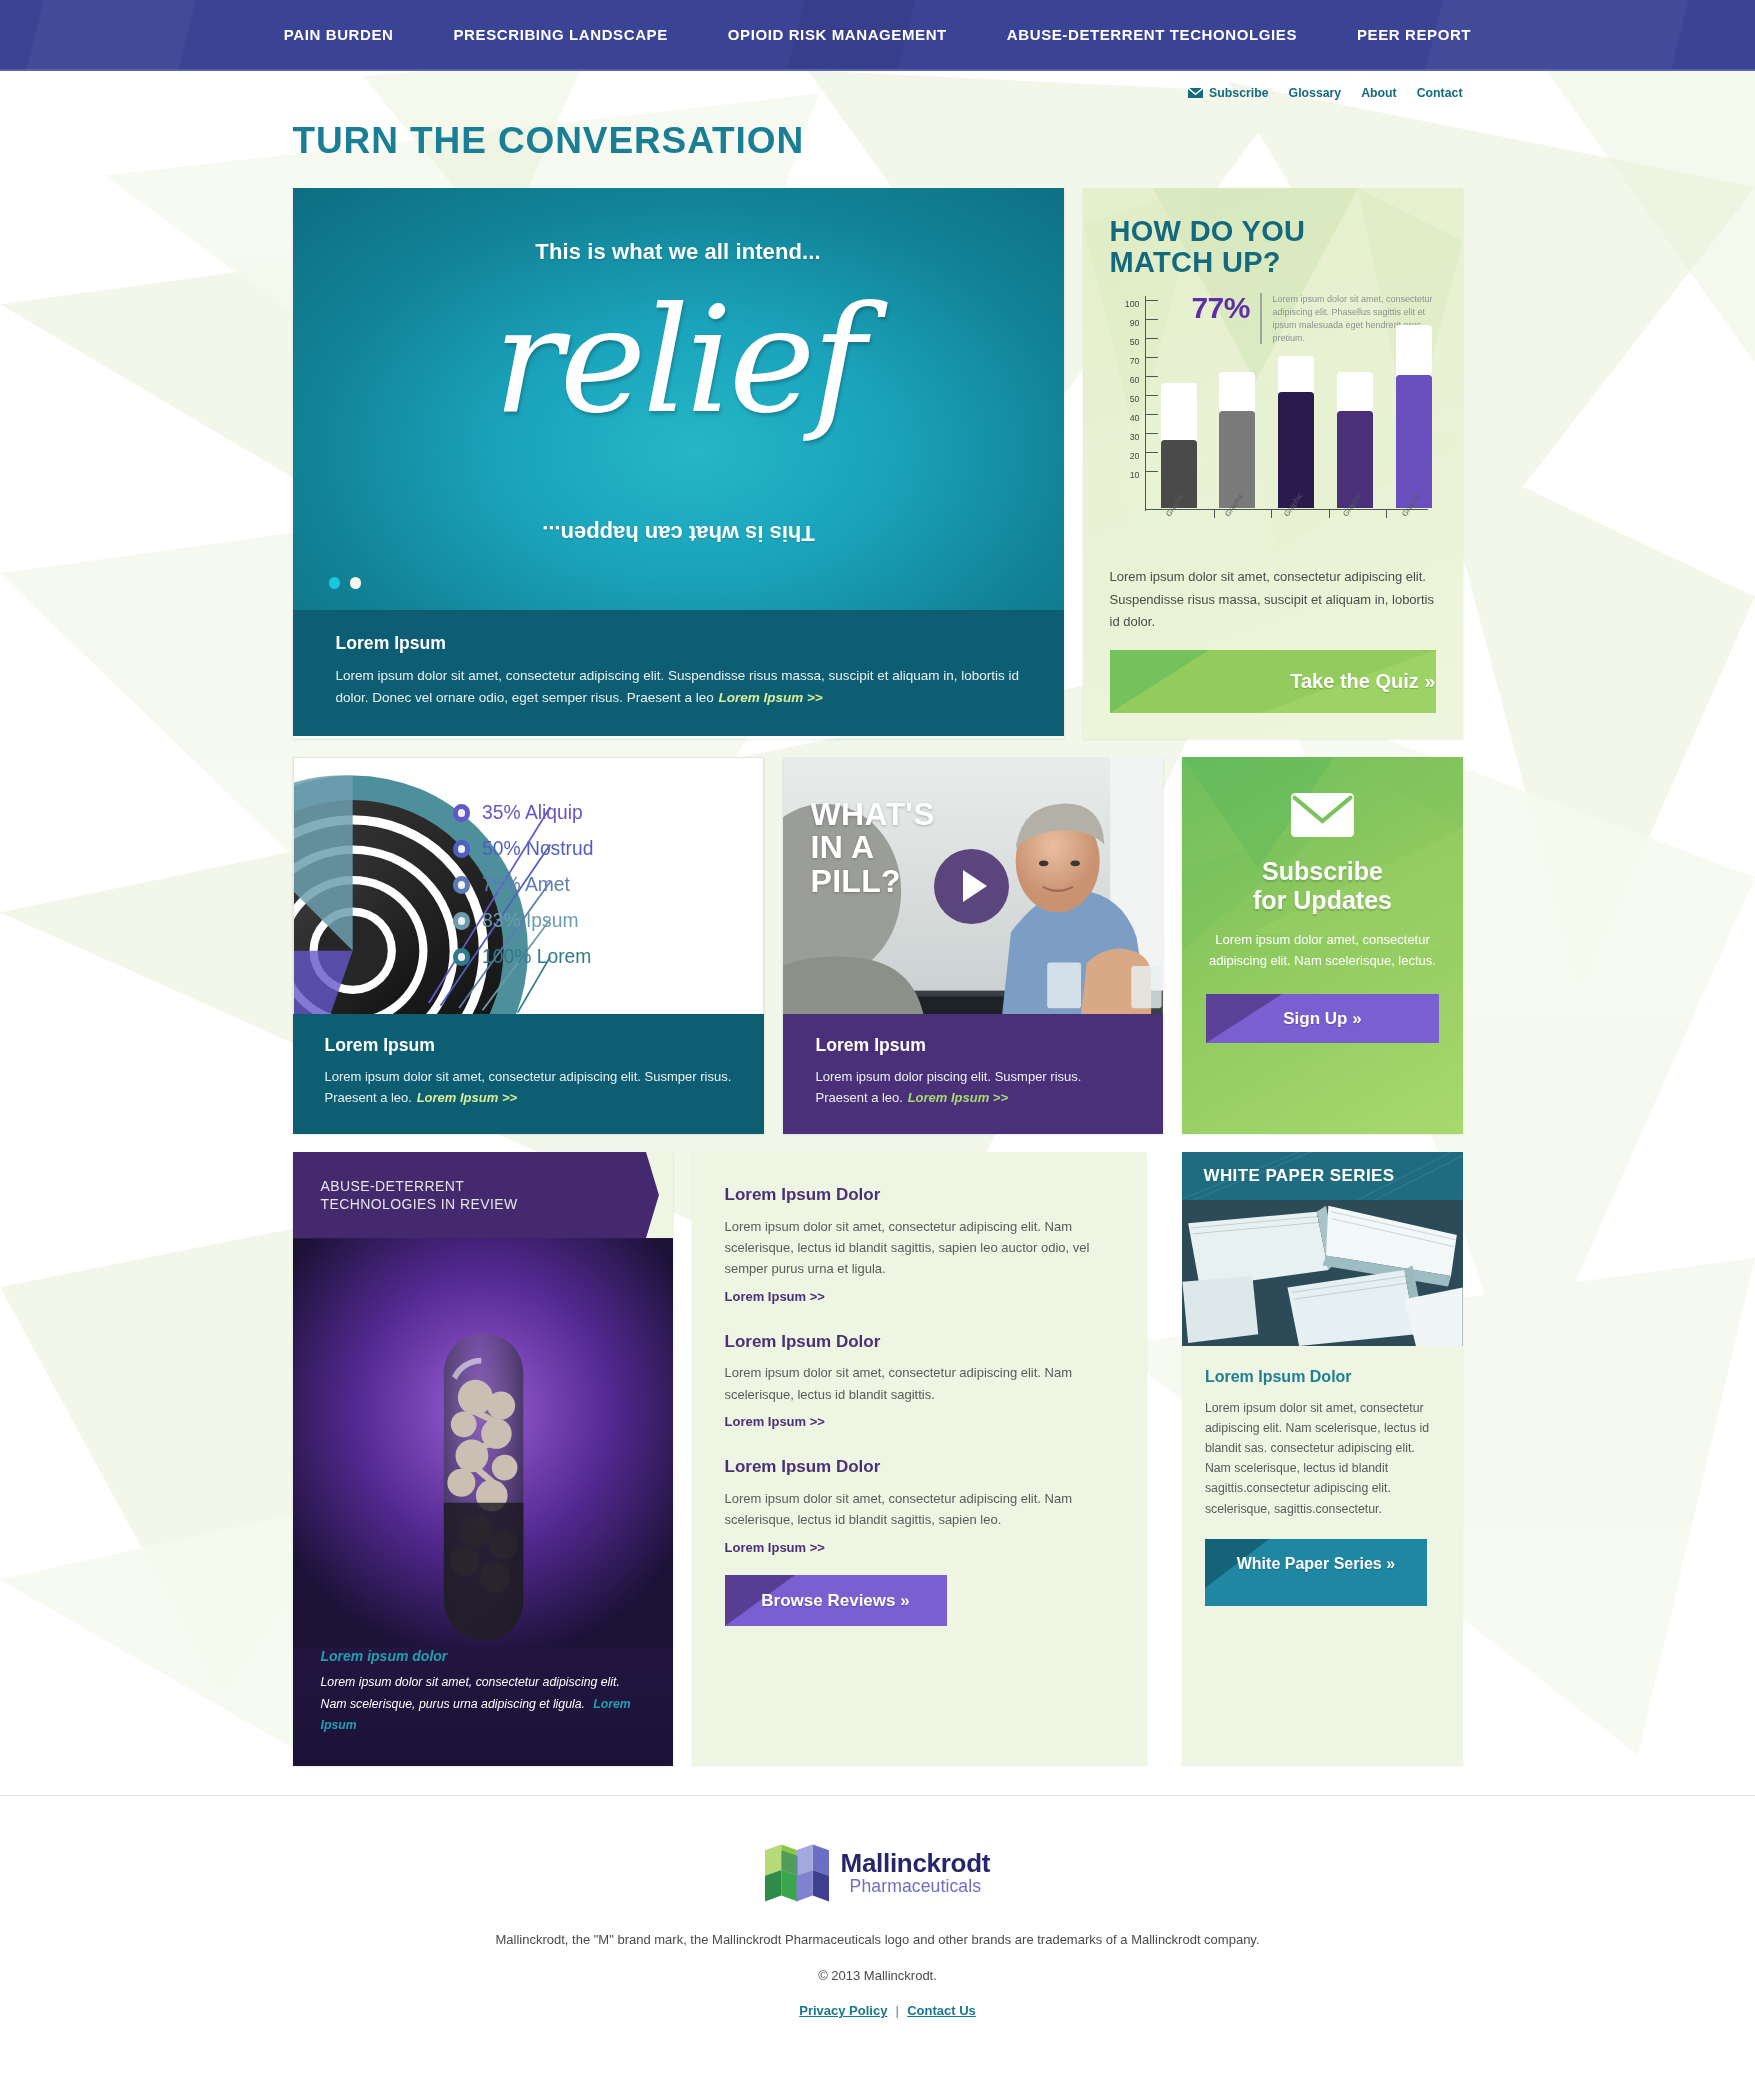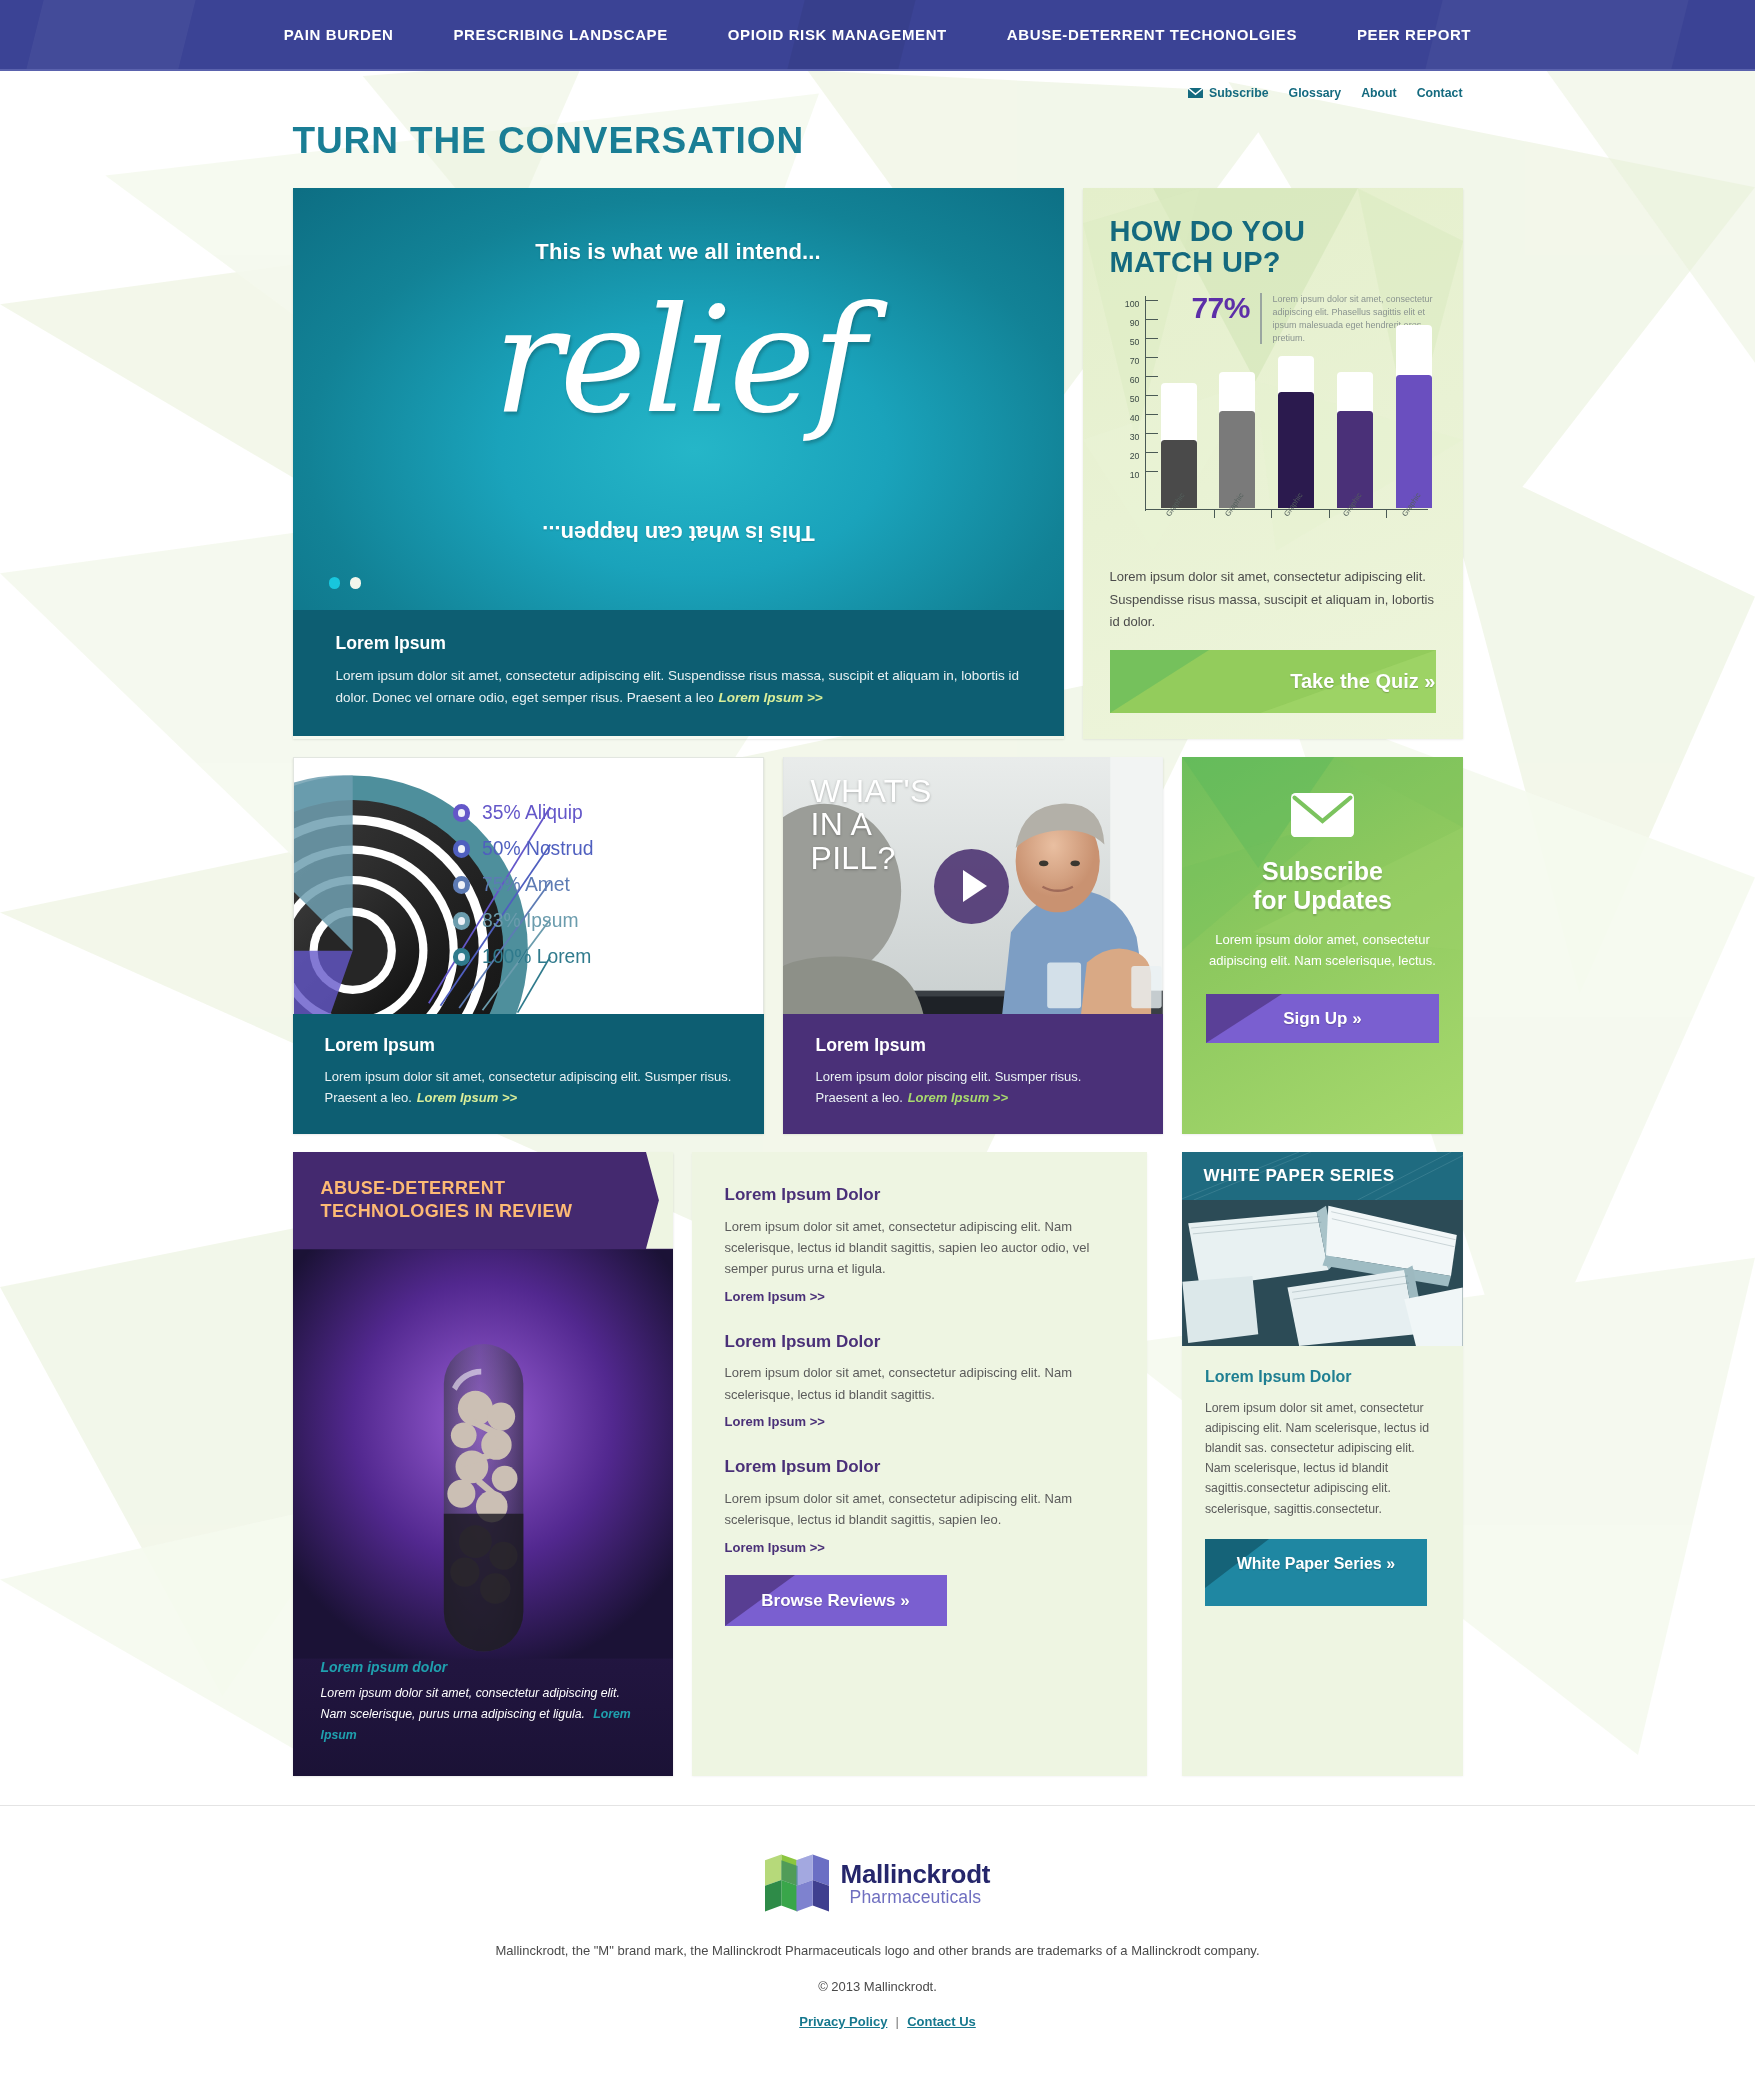--- a/index.html
+++ b/index.html
@@ -136,21 +136,21 @@
   .radial-top svg { position:absolute; left:-5.9px; top:0; }
   .leg { position:absolute; right:170px; top:37px; }
   .leg-row { display:flex; align-items:center; gap:11.7px; height:36px; }
   .leg-dot { width:17.6px; height:17.6px; border-radius:50%; border:5.3px solid; background:#f0f2f8; box-sizing:border-box; }
   .leg-txt { font-size:19.3px; }
   .teal-cap { background:#0d5e72; padding:21px 32px 26px; }
   .teal-cap .cap-p { font-size:13px; line-height:1.62; }
 
   .video-card { width:380px; box-shadow:0 0.6px 2.3px rgba(0,0,0,.12); }
   .video-img { position:relative; height:257px; overflow:hidden; background:#cfd4d6; }
-  .video-head { position:absolute; left:27px; top:18px; color:#fff; font-size:32px; font-weight:400; line-height:1.05; letter-spacing:0.3px; text-shadow:0 1.2px 2.9px rgba(0,0,0,.25); }
+  .video-head { position:absolute; left:27px; top:41px; color:#fff; font-size:32px; font-weight:700; line-height:1.05; letter-spacing:0.3px; text-shadow:0 1.2px 2.9px rgba(0,0,0,.25); }
   .play {
     position:absolute; left:151px; top:92px; width:75px; height:75px; border-radius:50%;
     background:rgba(74,48,112,.88); cursor:pointer;
   }
   .play:after { content:""; position:absolute; left:29px; top:21px; border-left:24.6px solid #fff; border-top:16.4px solid transparent; border-bottom:16.4px solid transparent; }
   .purple-cap { background:#4a3078; padding:21px 32px 26px; }
   .purple-cap .cap-p { font-size:13px; line-height:1.62; }
   .purple-cap .cap-link { color:#a8d96e; }
 
   .sub-card {
@@ -163,21 +163,21 @@
   .env { width:63px; height:44px; margin:0 auto 20px; position:relative; }
   .sub-h { color:#fff; font-size:25px; font-weight:700; line-height:1.18; text-shadow:0 1.8px 1.8px rgba(0,0,0,.17); }
   .sub-p { color:#fff; font-size:13px; line-height:1.62; margin-top:13px; }
   .btn-purple { background:#7a5fd0; height:49px; line-height:49px; font-size:17px; margin-top:23.4px; }
   .btn-purple .facet { width:0; height:0; border-left:76px solid #4a3078; border-bottom:49px solid transparent; opacity:.65; }
 
   
   .adt-card { width:380px; position:relative; box-shadow:0 0.6px 2.3px rgba(0,0,0,.12);
               background:linear-gradient(180deg,#3a2266 0%,#2b1a4e 55%,#1b1236 100%); }
   .adt-head { position:relative; background:#44296f; padding:24.6px 28px; }
-  .adt-head h3 { color:#fdba74; font-size:18px; font-weight:700; line-height:1.32; letter-spacing:0.4px; }
+  .adt-head h3 { color:#e5e5e5; font-size:14px; font-weight:400; line-height:1.32; letter-spacing:0.4px; }
   .adt-notch { position:absolute; right:-0.6px; top:0; width:27px; height:100%; }
   .adt-img { position:relative; height:410px; overflow:hidden; }
   .adt-cap { padding:0 28px 30px; }
   .adt-cap h4 { color:#1fa0ae; font-size:14px; font-style:italic; font-weight:700; margin-bottom:8.2px; }
   .adt-cap p { color:#fff; font-size:12.3px; font-style:italic; line-height:1.72; }
   .adt-cap .cap-link { color:#1fa0ae; font-weight:700; font-style:italic; }
 
   .arts-card { width:474px; background:#eef5e2; padding:33px 33px 35px; box-shadow:0 0.6px 2.3px rgba(0,0,0,.06); }
   .art { margin-bottom:28px; }
   .art:last-of-type { margin-bottom:20px; }

